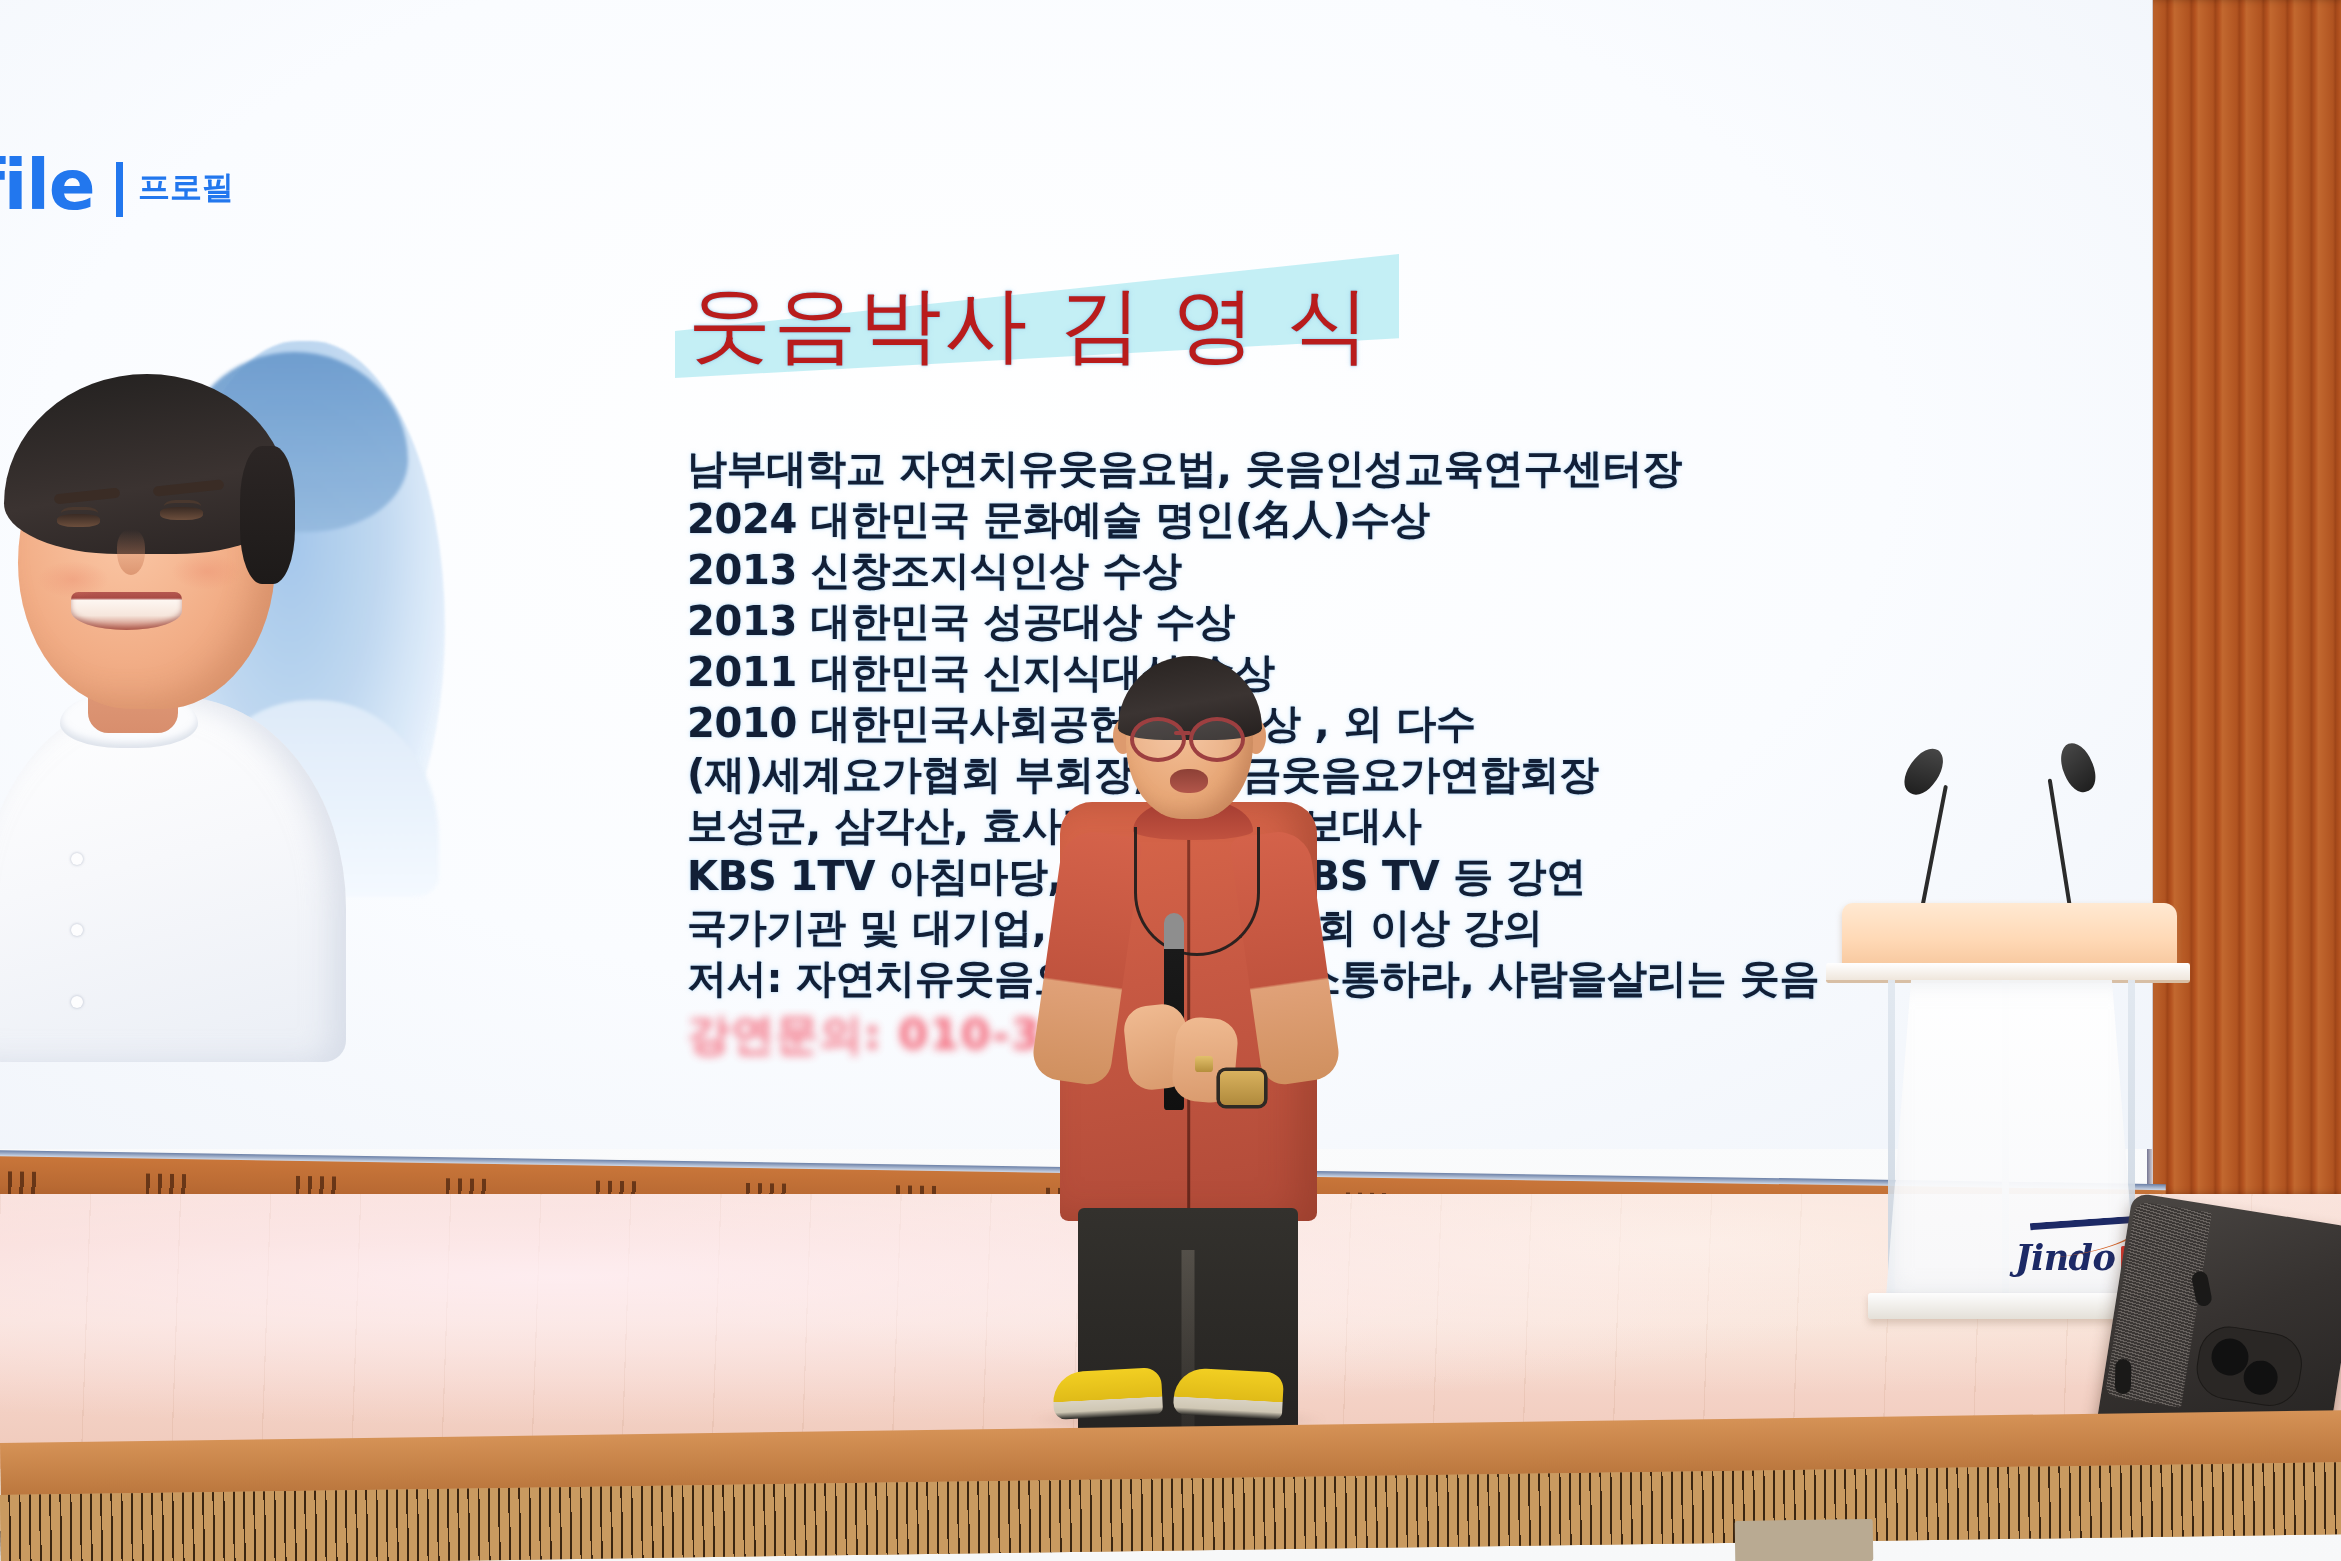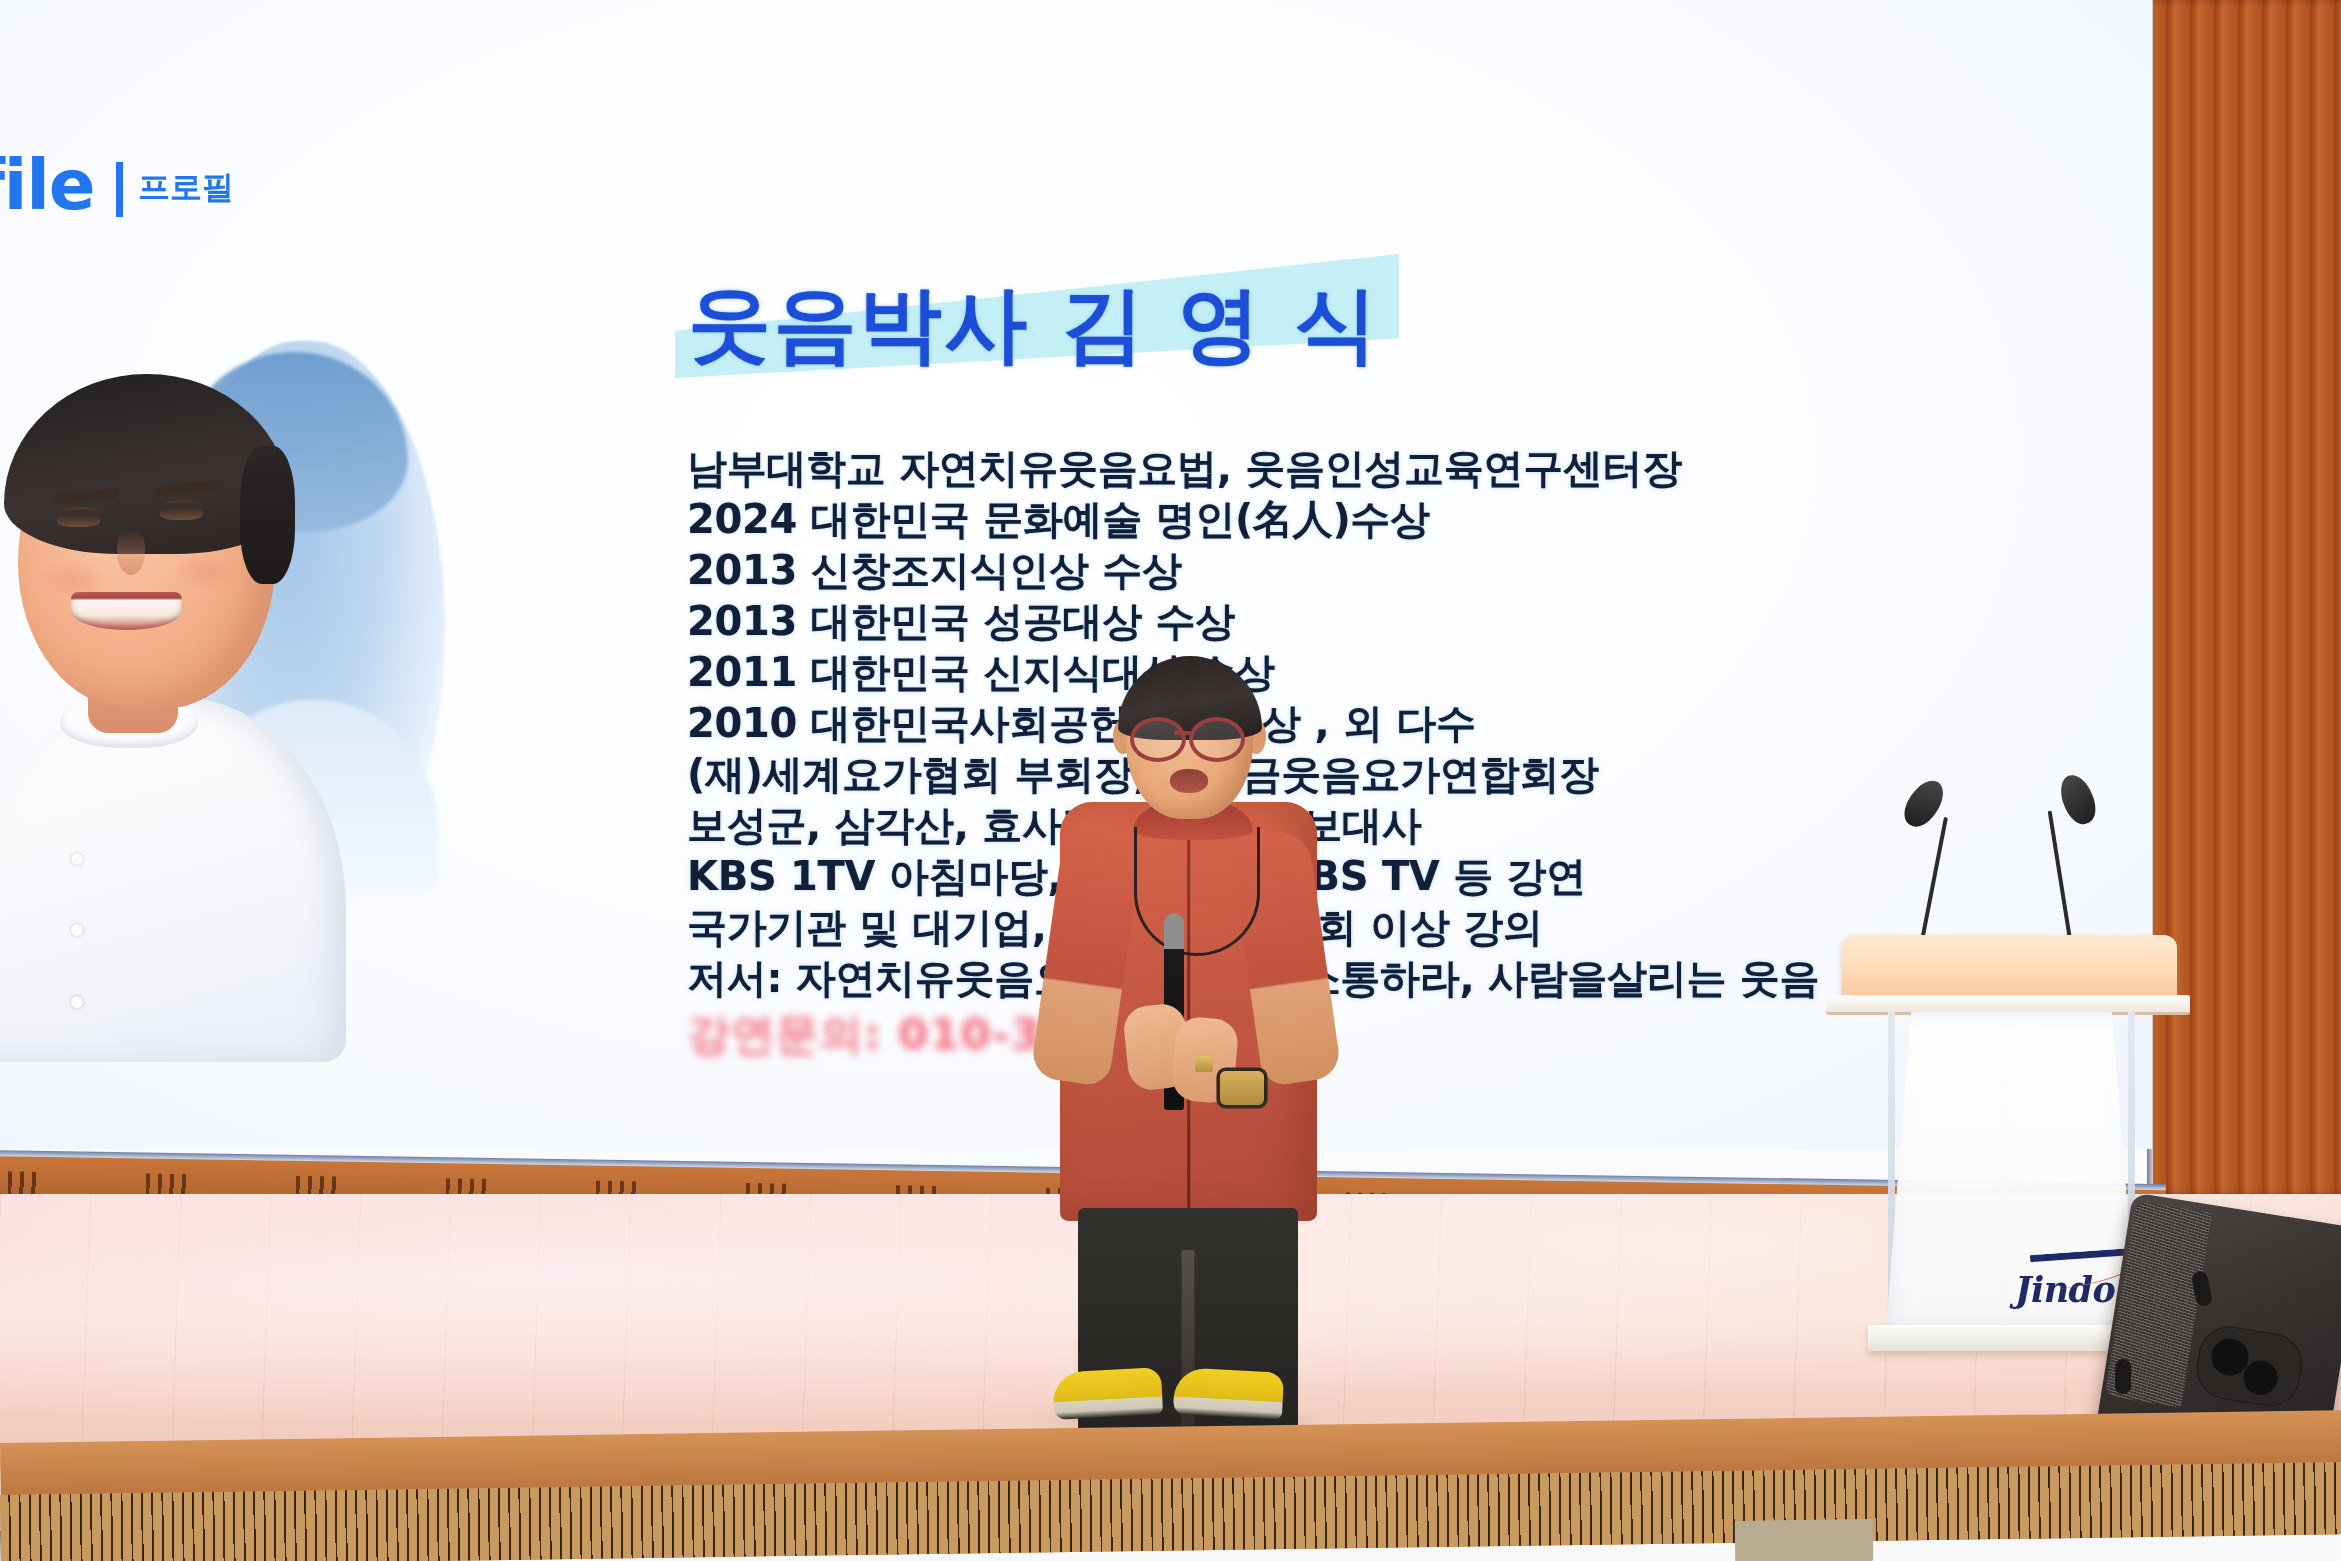--- a/index.html
+++ b/index.html
@@ -143,24 +143,24 @@
   .title-band{
     position:absolute;left:675px;top:254px;
     width:724px;height:124px;
     background:#bfeef4;
     opacity:.92;
     clip-path:polygon(0% 62%,100% 0%,100% 68%,0% 100%);
   }
   .slide-title{
     position:absolute;left:688px;top:270px;
     font-family:"DejaVu Sans",sans-serif;
-    font-weight:700;
+    font-weight:400;
     font-size:83px;
     letter-spacing:2.4px;
-    color:#1d4ed8;
+    color:#b91c1c;
     white-space:nowrap;
     text-shadow:0 0 1.8px rgba(120,190,230,.9), 0 0 5.4px rgba(150,200,235,.55);
   }
 
   
   .body-lines{
     position:absolute;left:687px;top:443px;
     width:1286px;
   }
   .bline{
@@ -231,21 +231,21 @@
         #c99a60 0px,#c99a60 8.4px,#3b2510 8.4px,#3b2510 10.2px),
       linear-gradient(180deg,#cfa068,#b9884f);
     transform:rotate(-0.8deg);transform-origin:left top;
   }
   .floor-vent{
     position:absolute;left:1735px;top:1520px;width:138px;height:42px;
     background:#b9aa92;border-radius:2.4px;transform:rotate(-0.8deg);
   }
 
   
-  .podium{position:absolute;left:1831px;top:782px;width:371px;height:634px;}
+  .podium{position:absolute;left:1831px;top:750px;width:371px;height:634px;}
   .mic-stem{position:absolute;width:4.2px;background:#2b2b2b;border-radius:2.4px;}
   .mic-head{position:absolute;width:30px;height:51px;border-radius:50% 50% 46% 46%;
     background:linear-gradient(160deg,#4a4a4a,#1c1c1c);}
   .podium-top{
     position:absolute;left:10.8px;top:153px;width:335px;height:66px;
     background:linear-gradient(180deg,#ffe9d2 0%,#ffd9b6 55%,#f6c69c 100%);
     border-radius:10.8px 13px 3.6px 3.6px;
     box-shadow:0 3.6px 6px rgba(170,130,95,.35);
   }
   .podium-shelf{

